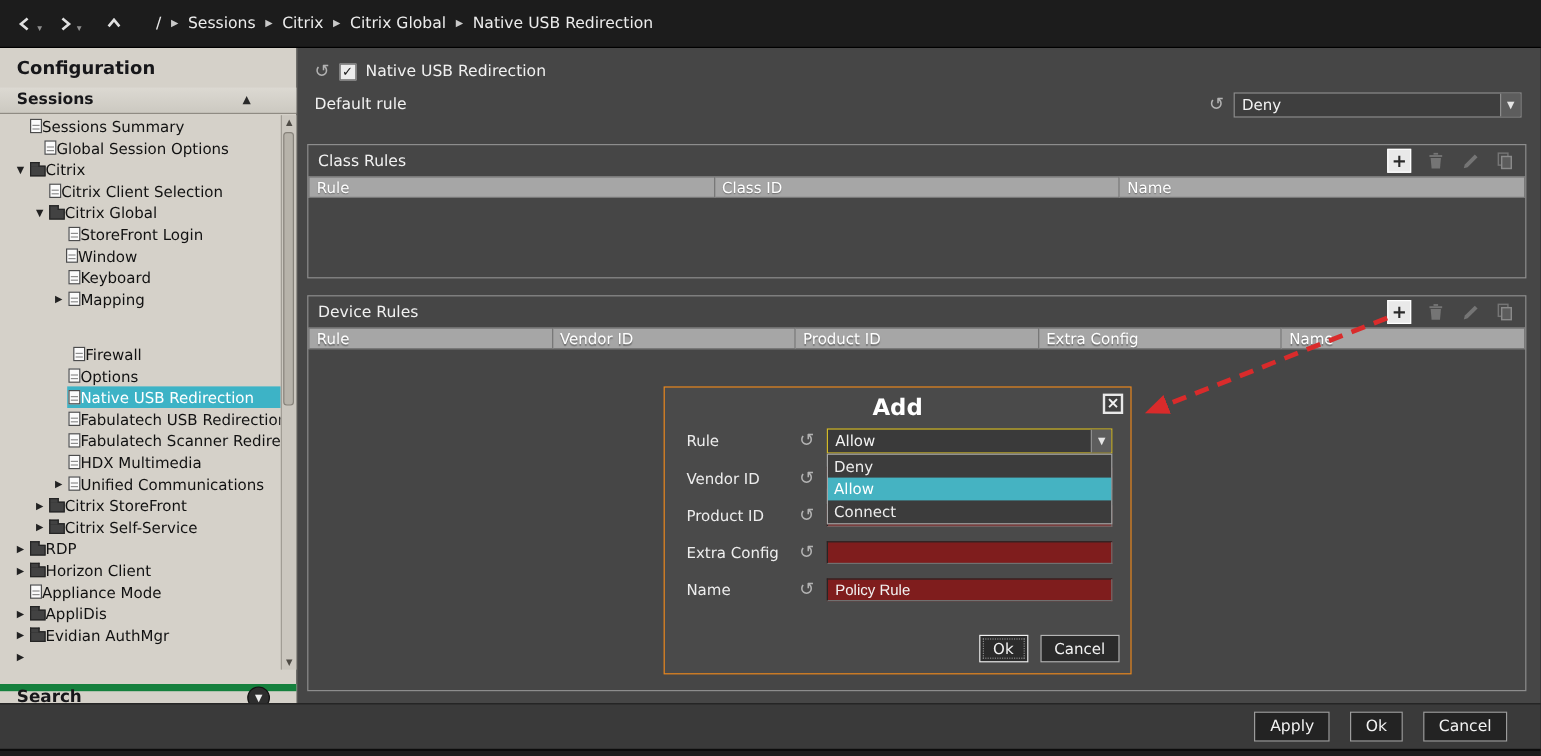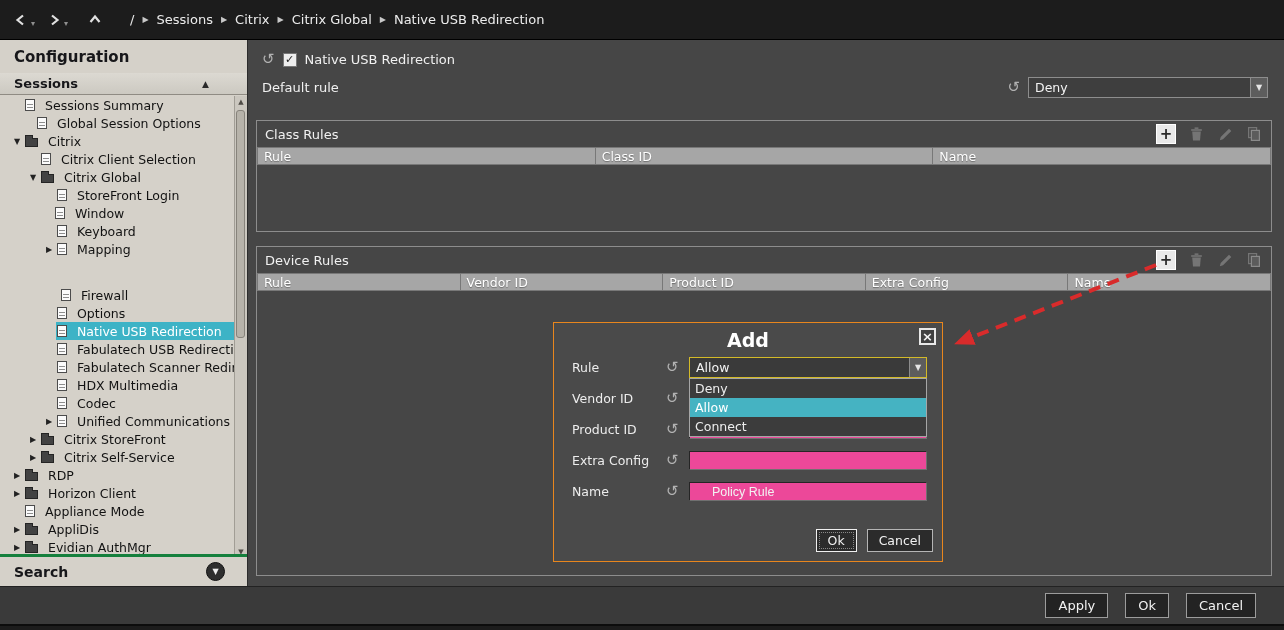--- a/index.html
+++ b/index.html
@@ -22,31 +22,31 @@
   .workspace{position:absolute;left:0;top:40px;width:1284px;height:546px;background:#464646}
 
   
   .sidebar{position:absolute;left:0;top:0;width:248px;height:546px;background:#d5d1c9;border-right:1px solid #2c2c2c}
   .sb-title{font-size:15px;font-weight:bold;color:#17171a;padding:8px 14px 7px}
   .sb-section{height:22px;display:flex;align-items:center;justify-content:space-between;padding:0 38px 0 14px;font-size:13px;font-weight:bold;color:#17171a;background:linear-gradient(#dcd9d2,#ccc9c1);border-bottom:1px solid #8f8b83}
   .tri{font-size:9px;color:#2a2a2a}
   .tree{position:absolute;left:0;top:56px;right:13px;bottom:28px;overflow:hidden}
   .tree-row{height:18px;display:flex;align-items:center;font-size:12.5px;color:#121212}
   .expander{width:14px;flex:0 0 14px;font-size:8px;color:#222;text-align:center}
-  .row-inner{display:flex;align-items:center;gap:10px;height:100%;flex:1;min-width:0;padding-left:1px}
+  .row-inner{display:flex;align-items:center;gap:0;height:100%;flex:1;min-width:0;padding-left:1px}
   .row-inner.selected{background:#3db3c6;color:#fff}
   .tlabel{white-space:nowrap;overflow:hidden;flex:1;min-width:0}
   .doc-icon{flex:0 0 10px;width:10px;height:12px;background-color:#fbfbfb;border:1px solid #4c4c4c;background-image:linear-gradient(#8e8e8e,#8e8e8e),linear-gradient(#8e8e8e,#8e8e8e);background-size:6px 1px;background-position:1px 4px,1px 7px;background-repeat:no-repeat}
   .folder-icon{flex:0 0 13px;width:13px;height:9px;background:#424242;border:1px solid #242424;position:relative;margin-top:2px}
   .folder-icon::before{content:"";position:absolute;left:-1px;top:-4px;width:6px;height:3px;background:#424242;border:1px solid #242424;border-bottom:none}
   .sb-scroll{position:absolute;right:0;top:56px;bottom:28px;width:13px;background:#cbc7bf;border-left:1px solid #a19d95}
   .sb-arrow{position:absolute;left:0;width:100%;text-align:center;font-size:7px;color:#4e4b45}
   .sb-arrow.up{top:2px}.sb-arrow.down{bottom:2px}
   .sb-thumb{position:absolute;left:1px;width:9px;top:14px;height:228px;background:#b7b3aa;border:1px solid #87837b;border-radius:3px}
-  .sb-search{position:absolute;left:0;right:0;bottom:0;height:32px;background:#d5d1c9;border-top:3px solid #15803d;display:flex;align-items:center;justify-content:space-between;padding:0 22px 0 14px;font-size:14px;font-weight:bold;color:#17171a}
+  .sb-search{position:absolute;left:0;right:0;bottom:0;height:16px;background:#d5d1c9;border-top:6px solid #15803d;display:flex;align-items:center;justify-content:space-between;padding:0 22px 0 14px;font-size:14px;font-weight:bold;color:#17171a}
   .circle-btn{width:19px;height:19px;border-radius:50%;background:#2e2e2e;border:1px solid #111;color:#eee;display:flex;align-items:center;justify-content:center;font-size:8px}
 
   
   .main{position:absolute;left:248px;top:0;width:1036px;height:546px}
   .reset{color:#b2b2b2;font-size:15px;line-height:1}
   .enable-row{position:absolute;left:14px;top:12px;display:flex;align-items:center;gap:8px;color:#f1f1f1;font-size:13px}
   .checkbox{width:14px;height:14px;background:#ededed;border:1px solid #767676;display:flex;align-items:center;justify-content:center;font-size:11px;color:#1d1d1d;font-weight:bold}
   .default-rule-row{position:absolute;left:14px;right:16px;top:37px;height:21px;display:flex;align-items:center;gap:8px;color:#f1f1f1;font-size:13px}
   .spacer{flex:1}
   .dropdown{width:240px;height:21px;background:#3e3e3e;border:1px solid #8d8d8d;display:flex;align-items:center}
@@ -65,21 +65,21 @@
   .thead .th:first-child{border-left:1px solid #787878}
 
   
   .dialog{position:absolute;left:305px;top:282px;width:390px;height:240px;background:#4a4a4a;border:1px solid #e8861d;z-index:5}
   .dialog-title{position:absolute;top:6px;left:0;right:0;text-align:center;font-size:19px;font-weight:bold;color:#fff}
   .dialog-close{position:absolute;top:5px;right:6px;width:17px;height:17px;border:2px solid #e8e8e8;color:#f2f2f2;background:#404040;display:flex;align-items:center;justify-content:center;font-size:13px;font-weight:bold;line-height:1}
   .dialog-form{position:absolute;left:0;top:0;right:0;bottom:0}
   .field-row{position:absolute;left:18px;right:14px;height:21px;display:flex;align-items:center}
   .fld-label{width:94px;font-size:12.5px;color:#ededed}
   .fld-reset{width:23px}
-  .dlg-input{width:238px;height:19px;background:#ec4899;border:1px solid;border-color:#252525 #707070 #707070 #252525;color:#f2f2f2;font-size:12.5px;padding:0 22px;outline:none}
+  .dlg-input{width:238px;height:19px;background:#7f1d1d;border:1px solid;border-color:#252525 #707070 #707070 #252525;color:#f2f2f2;font-size:12.5px;padding:0 6px;outline:none}
   .combobox{width:238px;height:21px;background:#3a3a3a;border:1px solid #d3ba28;display:flex;align-items:center}
   .dropdown-list{position:absolute;left:135px;top:55px;width:238px;background:#3c3c3c;border:1px solid #a6a6a6;z-index:6}
   .dd-item{height:19px;display:flex;align-items:center;padding:0 5px;font-size:12.5px;color:#ededed}
   .dd-item.selected{background:#45b3c2;color:#fff}
   .dlg-buttons{position:absolute;top:206px;right:9px;display:flex;gap:10px;z-index:7}
   .dlg-btn{height:23px;padding:0 11px;background:#2b2b2b;border:1px solid #b5b5b5;color:#f2f2f2;font-size:12.5px}
   .dlg-btn.ok{border:1px solid #f0f0f0;outline:1px dotted #888;outline-offset:-4px}
 
   
   .footer{position:absolute;left:0;top:586px;width:1284px;height:40px;background:#3a3a3a;border-top:1px solid #222;border-bottom:2px solid #0c0c0c;display:flex;align-items:center;justify-content:flex-end;gap:17px;padding-right:28px}
@@ -231,27 +231,20 @@
           </span>
         </div>
         <div class="tree-row" style="padding-left: 42px;">
           <span class="expander"></span>
           <span class="row-inner">
             <span class="doc-icon"></span>
             <span class="tlabel">HDX Multimedia</span>
           </span>
         </div>
         <div class="tree-row" style="padding-left: 42px;">
-          <span class="expander"></span>
-          <span class="row-inner">
-            <span class="doc-icon"></span>
-            <span class="tlabel">Codec</span>
-          </span>
-        </div>
-        <div class="tree-row" style="padding-left: 42px;">
           <span class="expander">▶</span>
           <span class="row-inner">
             <span class="doc-icon"></span>
             <span class="tlabel">Unified Communications</span>
           </span>
         </div>
         <div class="tree-row" style="padding-left: 26px;">
           <span class="expander">▶</span>
           <span class="row-inner">
             <span class="folder-icon"></span>

